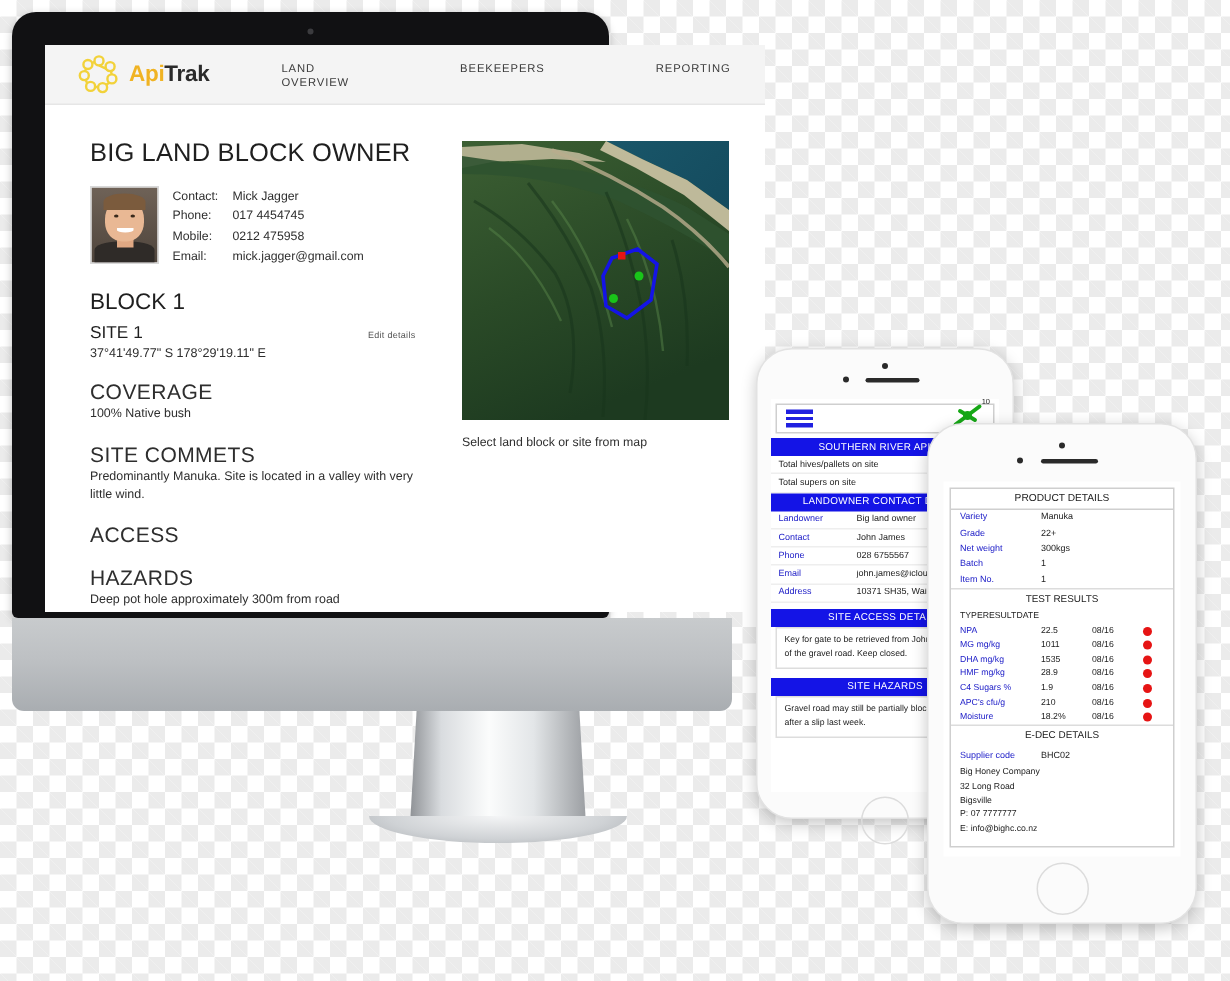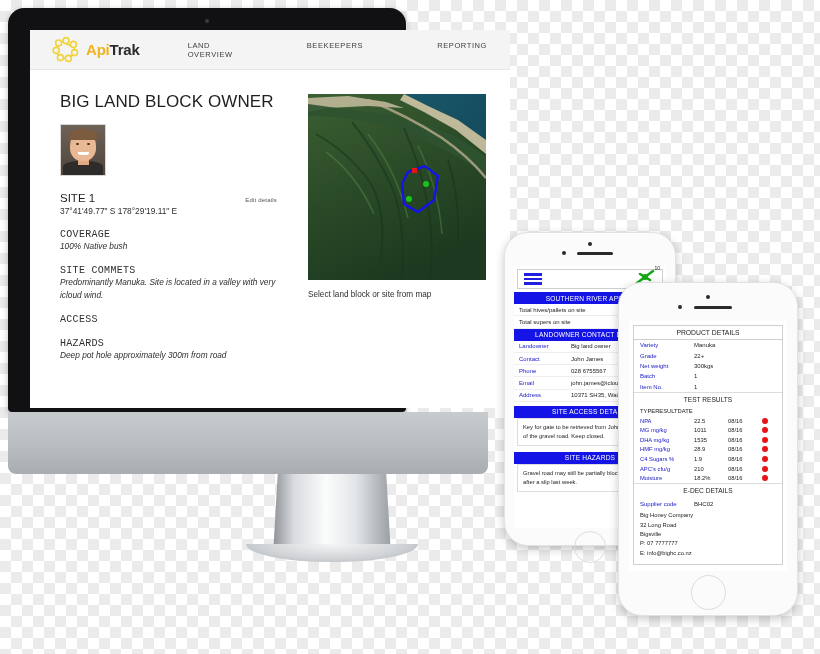--- a/index.html
+++ b/index.html
@@ -64,22 +64,22 @@
   .contact-tbl{font-size:8.2px;color:#2e2e2e;line-height:1.62;}
   .contact-tbl .lbl{display:inline-block;width:40px;}
 
   h2.block{font-size:15px;font-weight:normal;color:#1f1f1f;margin:4px 0 6px 0;}
   .site-line{display:flex;align-items:baseline;}
   h3.site{font-size:11.5px;font-weight:normal;color:#1f1f1f;margin:0;}
   .edit-link{margin-left:auto;font-size:6px;color:#555;letter-spacing:.2px;}
   .coords{font-size:8.4px;color:#2e2e2e;margin:2px 0 0 0;}
 
   .sect{margin-top:13px;}
-  .sect-h{font-size:10px;color:#2e2e2e;letter-spacing:.3px;font-family:Liberation Mono, monospace;}
-  .sect-b{font-size:8.3px;color:#2e2e2e;line-height:1.5;font-style:italic;}
+  .sect-h{font-size:14px;color:#2e2e2e;letter-spacing:.3px;}
+  .sect-b{font-size:8.3px;color:#2e2e2e;line-height:1.5;}
 
   
   .map{width:178px;height:186px;position:relative;overflow:hidden;background:#1d3b22;}
   .map-cap{font-size:8.2px;color:#2e2e2e;margin-top:10px;}
 
   
   .phone{position:absolute;border-radius:24px;background:#fbfbfb;
     box-shadow:0 3px 10px rgba(0,0,0,.22);border:1px solid #e2e2e2;}
   .ph-cam{position:absolute;width:4px;height:4px;border-radius:50%;background:#2a2a2a;}
   .ph-spk{position:absolute;height:3px;border-radius:2px;background:#2a2a2a;}
@@ -159,35 +159,42 @@
         <div class="contact-row">
           <div class="avatar">
             <span class="av-body"></span>
               <span class="av-neck"></span>
             <span class="av-face"></span>
               <span class="av-hair"></span>
             <span class="av-eyeL"></span>
               <span class="av-eyeR"></span>
               <span class="av-mouth"></span>
           </div>
-        </div>
-
+          <div class="contact-tbl">
+            <div><span class="lbl">Contact:</span><span>Mick Jagger</span></div>
+            <div><span class="lbl">Phone:</span><span>017 4454745</span></div>
+            <div><span class="lbl">Mobile:</span><span>0212 475958</span></div>
+            <div><span class="lbl">Email:</span><span>mick.jagger@gmail.com</span></div>
+          </div>
+        </div>
+
+        <h2 class="block">BLOCK 1</h2>
         <div class="site-line">
           <h3 class="site">SITE 1</h3>
           <span class="edit-link">Edit details</span>
         </div>
         <p class="coords">37°41'49.77" S  178°29'19.11" E</p>
 
         <div class="sect">
           <div class="sect-h">COVERAGE</div>
           <div class="sect-b">100% Native bush</div>
         </div>
         <div class="sect">
           <div class="sect-h">SITE COMMETS</div>
-          <div class="sect-b">Predominantly Manuka. Site is located in a valley with very icloud wind.</div>
+          <div class="sect-b">Predominantly Manuka. Site is located in a valley with very little wind.</div>
         </div>
         <div class="sect">
           <div class="sect-h">ACCESS</div>
         </div>
         <div class="sect">
           <div class="sect-h">HAZARDS</div>
           <div class="sect-b">Deep pot hole approximately 300m from road</div>
         </div>
       </div>
 

